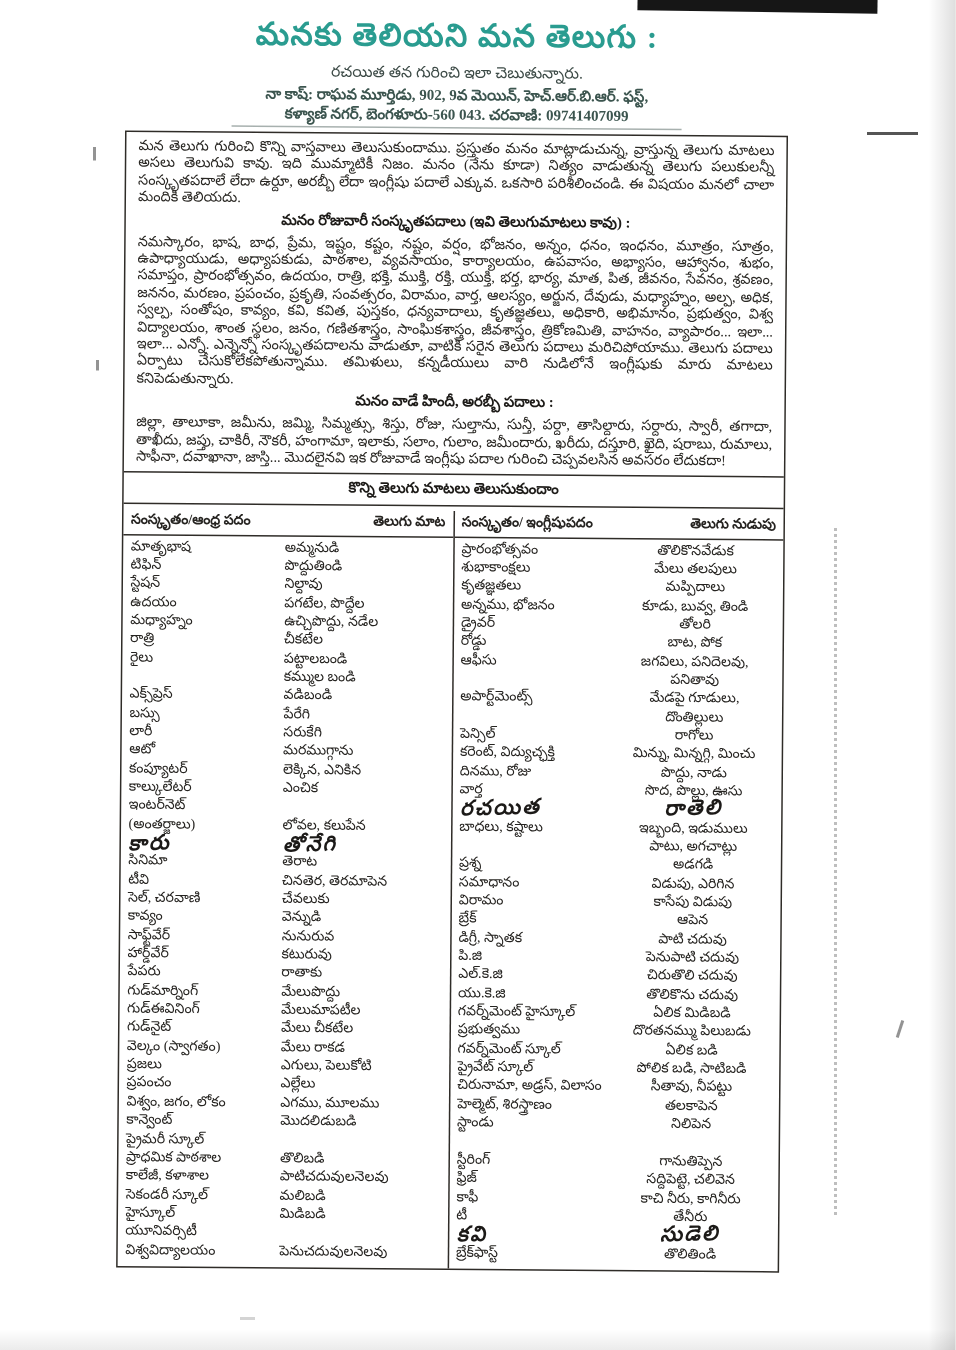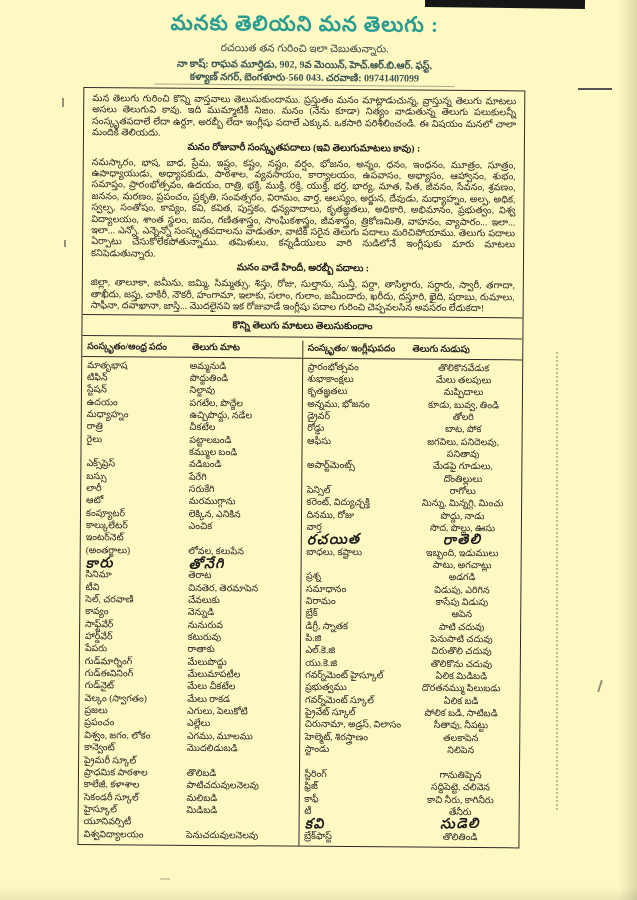--- a/index.html
+++ b/index.html
@@ -2,21 +2,21 @@
 <html><head>
 <meta charset="utf-8">
 <style>
   html,body{margin:0;padding:0;}
   body{
     width:637px;height:900px;position:relative;overflow:hidden;
     background:#d8d7d4;
     font-family:"Liberation Serif", serif;
   }
   .sheet{
-    position:absolute;inset:0;background:#fef9c3;text-decoration:underline;
+    position:absolute;inset:0;background:#ffffff;text-decoration:underline;
   }
   
   .edge-shade{position:absolute;right:0;top:0;width:18px;height:100%;
     background:linear-gradient(to right,rgba(0,0,0,0),rgba(0,0,0,0.13));}
   .bottom-shade{position:absolute;left:0;bottom:0;width:100%;height:14px;
     background:linear-gradient(to bottom,rgba(0,0,0,0),rgba(0,0,0,0.08));}
   .top-bar{position:absolute;top:-2px;left:425px;width:160px;height:10px;
     background:#161616;transform:rotate(0.8deg);}
   .bleed-column{position:absolute;left:556px;top:352px;height:458px;width:0;
     border-left:2px dotted rgba(70,70,70,0.35);}
@@ -49,21 +49,21 @@
   .center-head{
     font-size:9.8px;font-weight:bold;text-align:center;margin:2px 0;color:#1d1b18;
   }
   .rule{border:0;border-top:1.4px solid #2f2c28;margin:3px -8px;}
   
   .ttable{display:flex;margin:0 -8px;}
   .thalf{flex:1;padding:0 5px 4px;min-width:0;}
   .thalf.left{border-right:1.5px solid #2f2c28;}
   .thead{display:flex;font-size:9.3px;font-weight:bold;padding:2px 0 3px;}
   .thead .th-term{width:50%;}
-  .thead .th-word{width:50%;text-align:left;}
+  .thead .th-word{width:50%;text-align:right;}
   .thead-rule{border:0;border-top:1.3px solid #2f2c28;margin:0 -5px 2px;}
   .trow{display:flex;height:12.35px;line-height:12.35px;font-size:9.4px;white-space:nowrap;}
   .trow .term{width:49%;overflow:visible;}
   .trow .word{width:51%;overflow:visible;}
   .thalf.right .trow .word{text-align:center;}
   .trow.hand{font-size:14px;font-style:italic;font-weight:600;letter-spacing:1.5px;color:#1c1a18;}
   .trow.hand .term,.trow.hand .word{display:inline-block;transform:rotate(-2deg);}
 </style>
 </head>
 <body>

